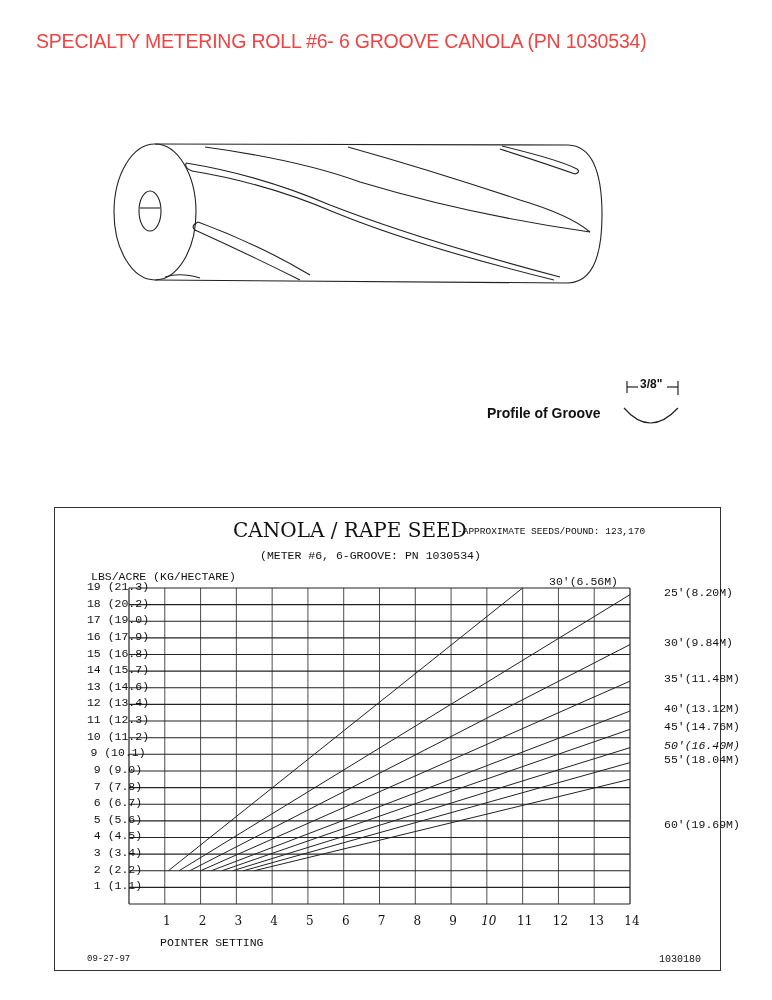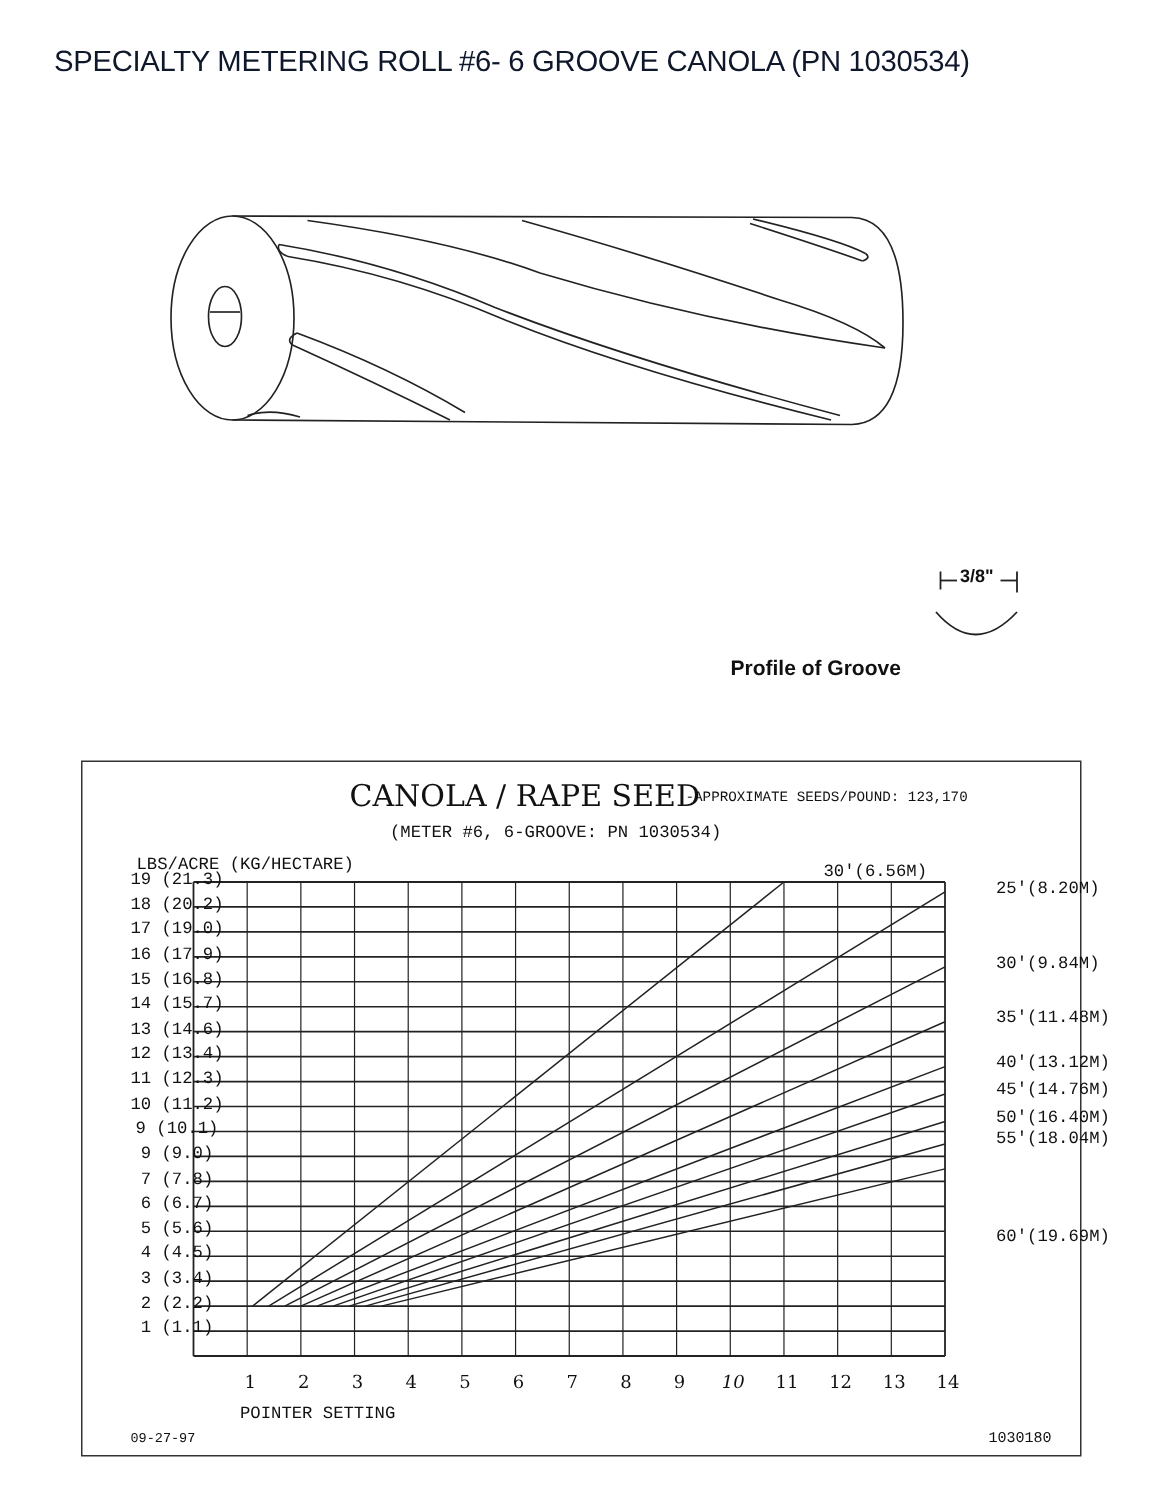--- a/index.html
+++ b/index.html
@@ -1,19 +1,19 @@
 <!DOCTYPE html>
 <html><head>
 <meta charset="utf-8">
 <style>
   html, body { margin: 0; padding: 0; background: #ffffff; }
   body { width: 772px; height: 1000px; position: relative; overflow: hidden; color: #111; }
-  .title { position: absolute; left: 36px; top: 30px; font-family: "Liberation Sans", sans-serif; font-size: 19.5px; letter-spacing: -0.2px; color: #0f172a; white-space: nowrap; }
+  .title { position: absolute; left: 36px; top: 30px; font-family: "Liberation Sans", sans-serif; font-size: 19.5px; letter-spacing: -0.2px; color: #ef4444; white-space: nowrap; }
   .roll { position: absolute; left: 0; top: 0; }
-  .profile-label { position: absolute; left: 487px; top: 405px; font-family: "Liberation Sans", sans-serif; font-weight: bold; font-size: 14px; color: #111; white-space: nowrap; margin-top: 32px; }
+  .profile-label { position: absolute; left: 487px; top: 405px; font-family: "Liberation Sans", sans-serif; font-weight: bold; font-size: 14px; color: #111; white-space: nowrap; }
   .profile-dim { position: absolute; left: 640px; top: 377px; font-family: "Liberation Sans", sans-serif; font-weight: bold; font-size: 12px; color: #111; }
   .chart-frame { position: absolute; left: 54px; top: 507px; width: 665px; height: 462px; border: 1px solid #333; }
   .mono { font-family: "Liberation Mono", monospace; color: #111; white-space: nowrap; position: absolute; padding-left: 29px; }
   .serifc { font-family: "DejaVu Serif", serif; color: #111; white-space: nowrap; position: absolute; text-align: right; }
   .ytick { font-size: 11.5px; text-align: center; width: 70px; }
   .xtick { font-size: 12px; width: 20px; text-align: center; }
   .curve-label { font-size: 11.5px; }
 </style>
 </head>
 <body>
@@ -153,16 +153,16 @@
     <div class="serifc xtick" style="left: 622px; top: 914px;">14</div>
   </div>
 
 <div id="clabels">
     <div class="mono curve-label" style="left: 520px; top: 575px;">30'(6.56M)</div>
     <div class="mono curve-label" style="left: 635px; top: 585.653px;">25'(8.20M)</div>
     <div class="mono curve-label" style="left: 635px; top: 635.547px;">30'(9.84M)</div>
     <div class="mono curve-label" style="left: 635px; top: 672.137px;">35'(11.48M)</div>
     <div class="mono curve-label" style="left: 635px; top: 702.074px;">40'(13.12M)</div>
     <div class="mono curve-label" style="left: 635px; top: 720.368px;">45'(14.76M)</div>
-    <div class="mono curve-label" style="left: 635px; top: 738.663px;">50'(16.40M)</div>
+    <div class="mono curve-label" style="left: 635px; top: 738.663px; font-style: italic;">50'(16.40M)</div>
     <div class="mono curve-label" style="left: 635px; top: 753px;">55'(18.04M)</div>
     <div class="mono curve-label" style="left: 635px; top: 770.263px; margin-top: 48px;">60'(19.69M)</div>
   </div>
 
 </body></html>

